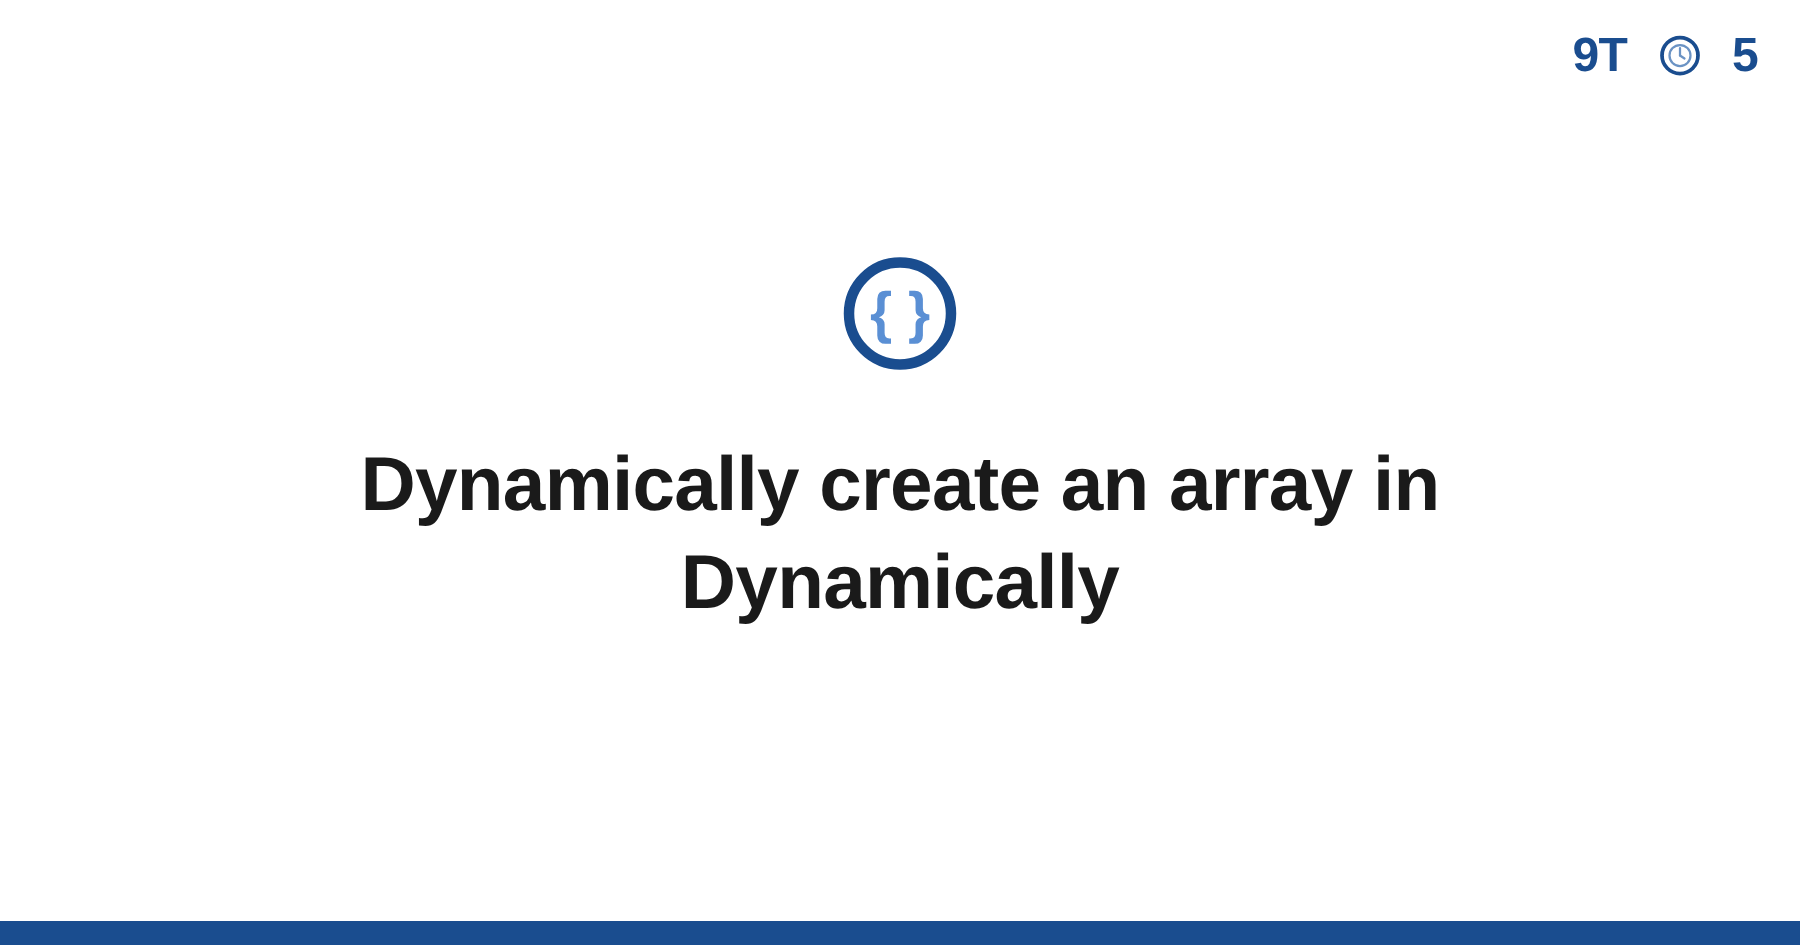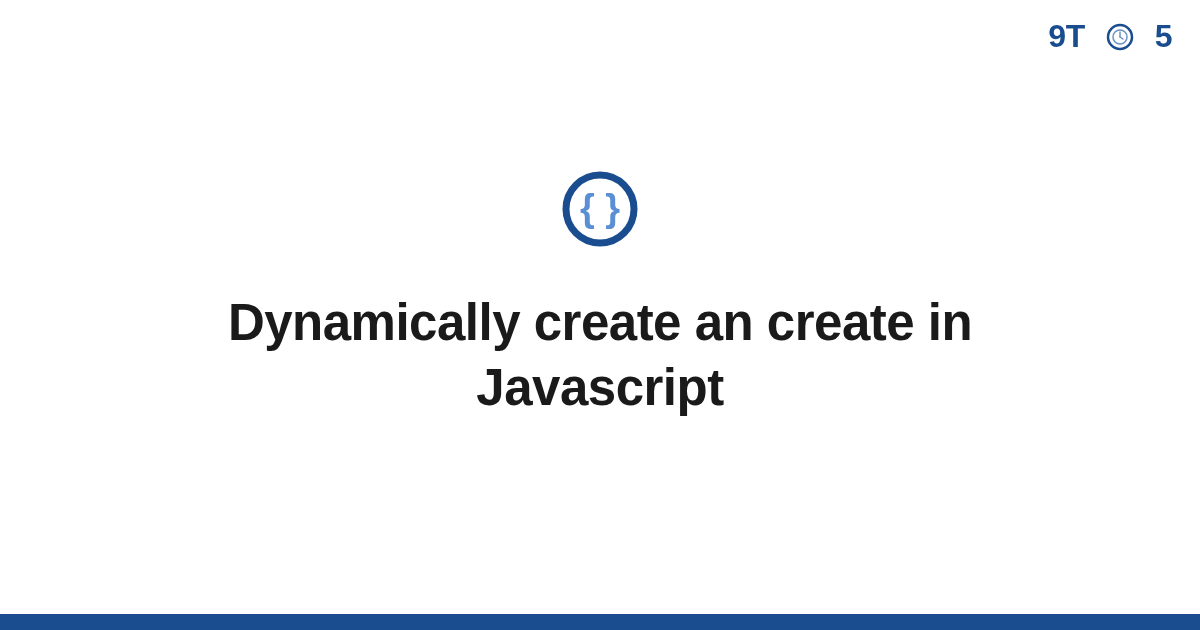--- a/index.html
+++ b/index.html
@@ -122,16 +122,16 @@
 
 <div class="content">
   <div class="icon-container">
     <div class="braces-icon">
       <svg viewBox="0 0 78 78" xmlns="http://www.w3.org/2000/svg">
         <circle cx="39" cy="39" r="34" fill="none" stroke="#1a4d8f" stroke-width="7"></circle>
         <text x="39" y="51" font-family="Arial, sans-serif" font-size="38" font-weight="700" fill="#5a8fd4" text-anchor="middle">{ }</text>
       </svg>
     </div>
   </div>
-  <h1 class="title">Dynamically create an create in Javascript</h1>
+  <h1 class="title">Dynamically create an array in Dynamically</h1>
 </div>
 
 <div class="footer-bar"></div>
 
 </body></html>

